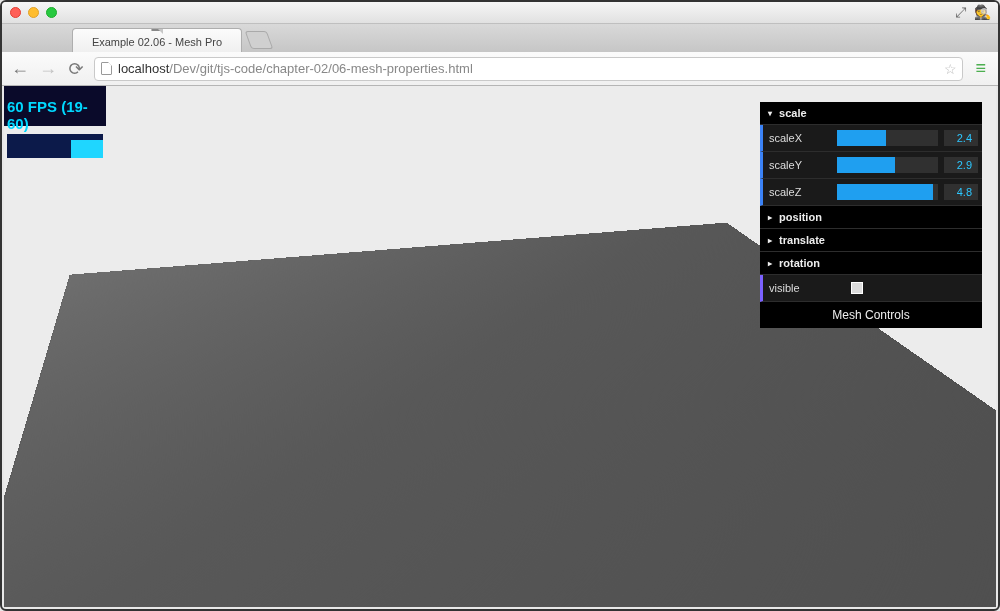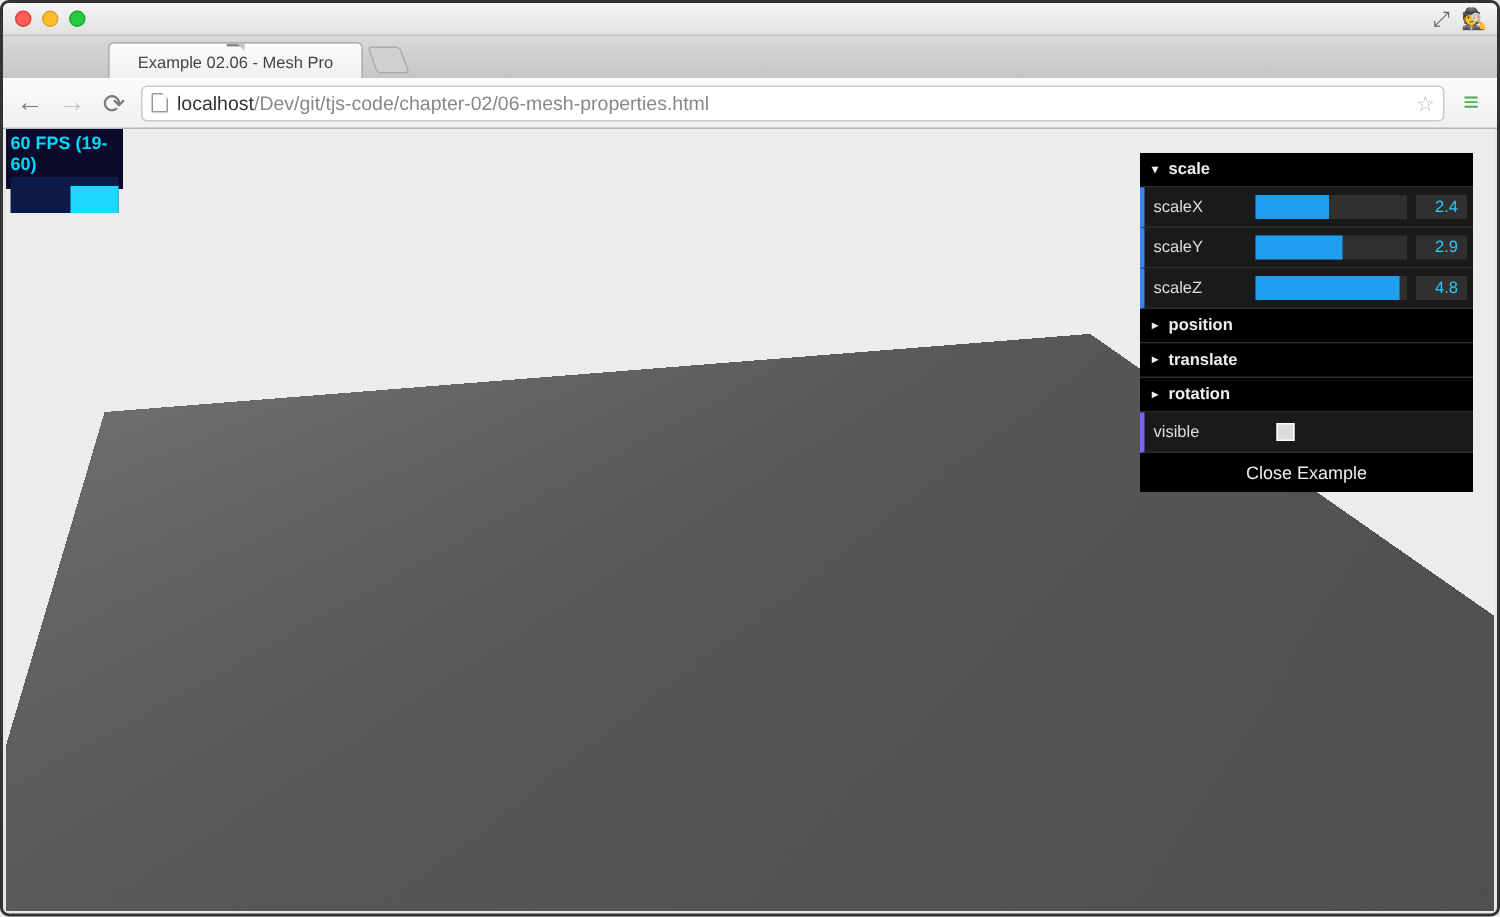--- a/index.html
+++ b/index.html
@@ -120,26 +120,26 @@
     left: 50%; top: 58%;
     width: 900px; height: 900px;
     background: linear-gradient(135deg, #6e6e6e 0%, #585858 45%, #4d4d4d 100%);
     transform: translate(-50%, -50%) perspective(1100px) rotateX(64deg) rotateZ(-14deg);
     box-shadow: 0 0 0 1px rgba(0,0,0,.04) inset;
   }
 
   
   .stats {
     position: absolute; left: 0; top: 0;
-    width: 78px; height: 40px;
+    width: 102px; height: 40px;
     background: #0a0a2a;
     font-family: Helvetica, Arial, sans-serif;
-    font-size: 12px; font-weight: bold;
+    font-size: 15px; font-weight: bold;
     color: #00d8ff;
-    padding: 2px 3px;
+    padding: 12px 3px;
   }
   .stats .graph {
     margin-top: 2px; height: 24px; background: #0c1a4a;
     display: flex; align-items: flex-end; justify-content: flex-end;
   }
   .stats .graph .bar {
     width: 32px; height: 18px; background: #1fd6ff;
   }
 
   
@@ -283,15 +283,15 @@
     <div class="folder-title">
       <span class="caret">▸</span>
       <span>rotation</span>
     </div>
 
     <div class="row bool">
       <span class="name">visible</span>
       <span class="chk"></span>
     </div>
 
-    <div class="close">Close Example</div>
+    <div class="close">Mesh Controls</div>
   </div>
 </div>
 
 </body></html>

